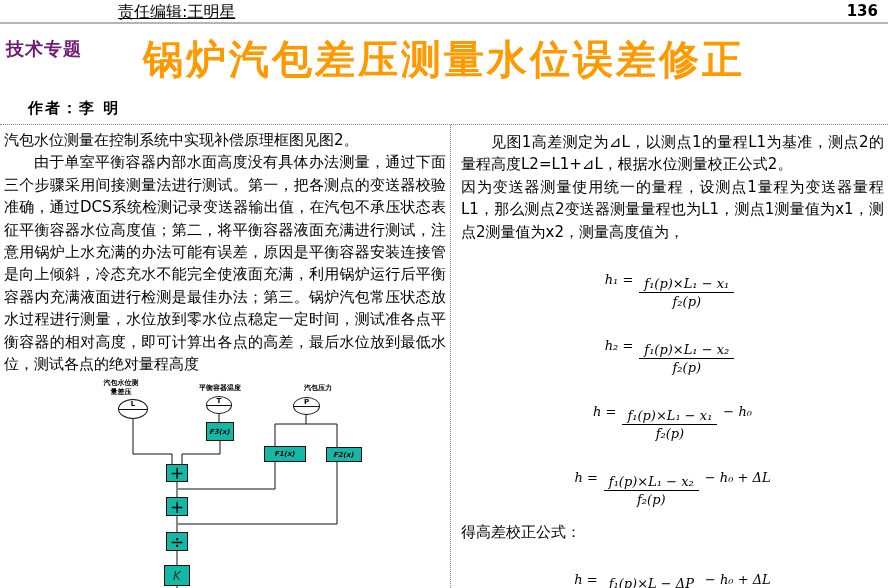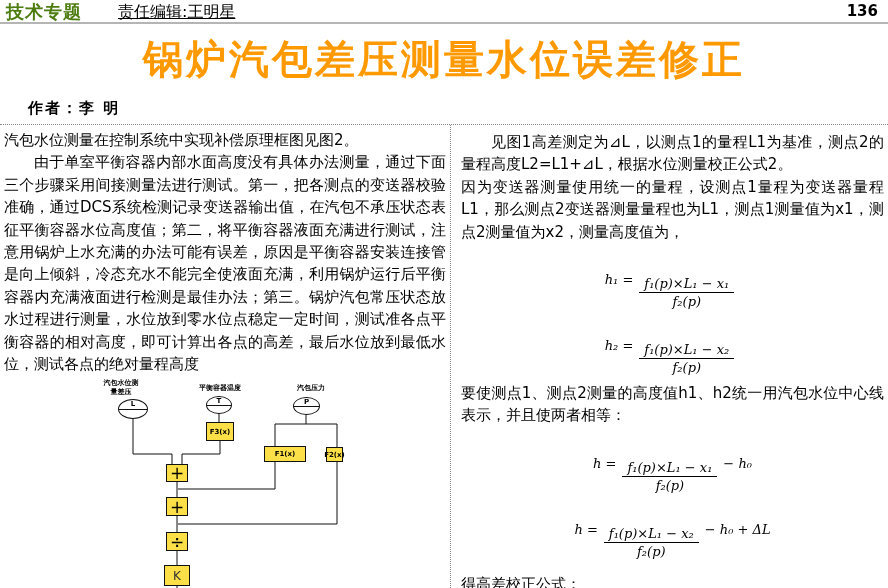--- a/index.html
+++ b/index.html
@@ -2,21 +2,21 @@
 <html><head>
 <meta charset="utf-8">
 <style>
   * { margin:0; padding:0; box-sizing:border-box; }
   html,body { width:888px; height:588px; background:#ffffff; overflow:hidden;
     font-family:"DejaVu Sans","Liberation Sans",sans-serif; color:#000; }
 
   
   .header { display:flex; align-items:flex-start; height:24px;
     border-bottom:2px solid #b5b5b5; padding:1px 10px 0 6px; }
-  .topic { font-size:18px; font-weight:bold; color:#4d7c0f; letter-spacing:1px; line-height:21px; }
+  .topic { font-size:18px; font-weight:bold; color:#701a75; letter-spacing:1px; line-height:21px;margin-top:37px; }
   .conf-box { margin-left:6px; border-left:1px solid #aaa; border-right:1px solid #aaa;
     padding:0 8px; color:#999; font-size:16px; line-height:21px; height:23px; }
   .editor { margin-left:36px; font-size:16px; line-height:21px;text-decoration:underline; }
   .pageno { margin-left:auto; font-size:15px; font-weight:bold; line-height:20px; }
 
   
   .title { text-align:center; font-size:40px; font-weight:bold; color:#ff9900;
     letter-spacing:3px; padding:8px 0 4px 0; }
   .author { font-size:15px; font-weight:bold; padding:8px 0 6px 28px; letter-spacing:2px; }
 
@@ -40,21 +40,21 @@
   
   .diagram { position:relative; width:300px; height:256px; margin:4px 0 0 72px; }
   .diagram svg { position:absolute; left:0; top:0; }
   .d-label { position:absolute; font-size:7px; font-weight:bold; line-height:9px;
     text-align:center; white-space:nowrap; }
   .d-circle { position:absolute; border:1px solid #111; border-radius:50%; }
   .d-letter { position:absolute; top:0; left:0; width:100%; text-align:center;
     font-size:7px; font-weight:bold; line-height:9px; }
   .d-chord { position:absolute; top:45%; left:0; right:0; border-top:1px solid #111; }
   .d-box { position:absolute; border:1px solid #111; display:flex; align-items:center;
-    justify-content:center; font-size:7px; font-weight:bold; background:#fde047; }
+    justify-content:center; font-size:7px; font-weight:bold; background:#14b8a6;font-style:italic; }
   .d-op { font-size:17px; font-weight:normal; }
   .d-k { font-size:12px; font-weight:normal; color:#333; }
 </style>
 </head>
 <body>
 
 <div class="header">
   <span class="topic">技术专题</span>
   <span class="editor">责任编辑:王明星</span>
   <span class="pageno">136</span>
@@ -98,27 +98,27 @@
         <span class="d-chord"></span>
       </div>
 
       <div class="d-label" style="left:100px; top:5px; width:88px;">平衡容器温度</div>
       <div class="d-circle" style="left:130px; top:17px; width:26px; height:18px;">
         <span class="d-letter">T</span>
         <span class="d-chord"></span>
       </div>
       <div class="d-box" style="left:130px; top:43px; width:28px; height:19px;">F3(x)</div>
 
-      <div class="d-label" style="left:200px; top:5px; width:70px;">汽包压力</div>
+      <div class="d-label" style="left:207px; top:5px; width:70px;">汽包压力</div>
       <div class="d-circle" style="left:217px; top:18px; width:27px; height:18px;">
         <span class="d-letter">P</span>
         <span class="d-chord"></span>
       </div>
       <div class="d-box" style="left:188px; top:67px; width:42px; height:16px;">F1(x)</div>
-      <div class="d-box" style="left:250px; top:68px; width:17px; height:15px;">F2(x)</div>
+      <div class="d-box" style="left:250px; top:68px; width:36px; height:15px;">F2(x)</div>
 
       <div class="d-box d-op" style="left:90px; top:85px; width:22px; height:18px;">+</div>
       <div class="d-box d-op" style="left:90px; top:118px; width:22px; height:19px;">+</div>
       <div class="d-box d-op" style="left:90px; top:153px; width:22px; height:19px;">÷</div>
       <div class="d-box d-k" style="left:88px; top:186px; width:26px; height:21px;">K</div>
 
     </div>
   </div>
 
   <div class="col-right">
@@ -136,21 +136,20 @@
 
     <div class="formula">
       <span class="flhs">h₂ =</span>
       <span class="frac">
         <span class="num">f₁(p)×L₁ − x₂</span>
         <span class="den">f₂(p)</span>
       </span>
       <span class="fsuf"></span>
     </div>
 
-    <div class="body-text">要使测点1、测点2测量的高度值h1、h2统一用汽包水位中心线表示，并且使两者相等：</div>
 
     <div class="formula">
       <span class="flhs">h =</span>
       <span class="frac">
         <span class="num">f₁(p)×L₁ − x₁</span>
         <span class="den">f₂(p)</span>
       </span>
       <span class="fsuf">− h₀</span>
     </div>
 

